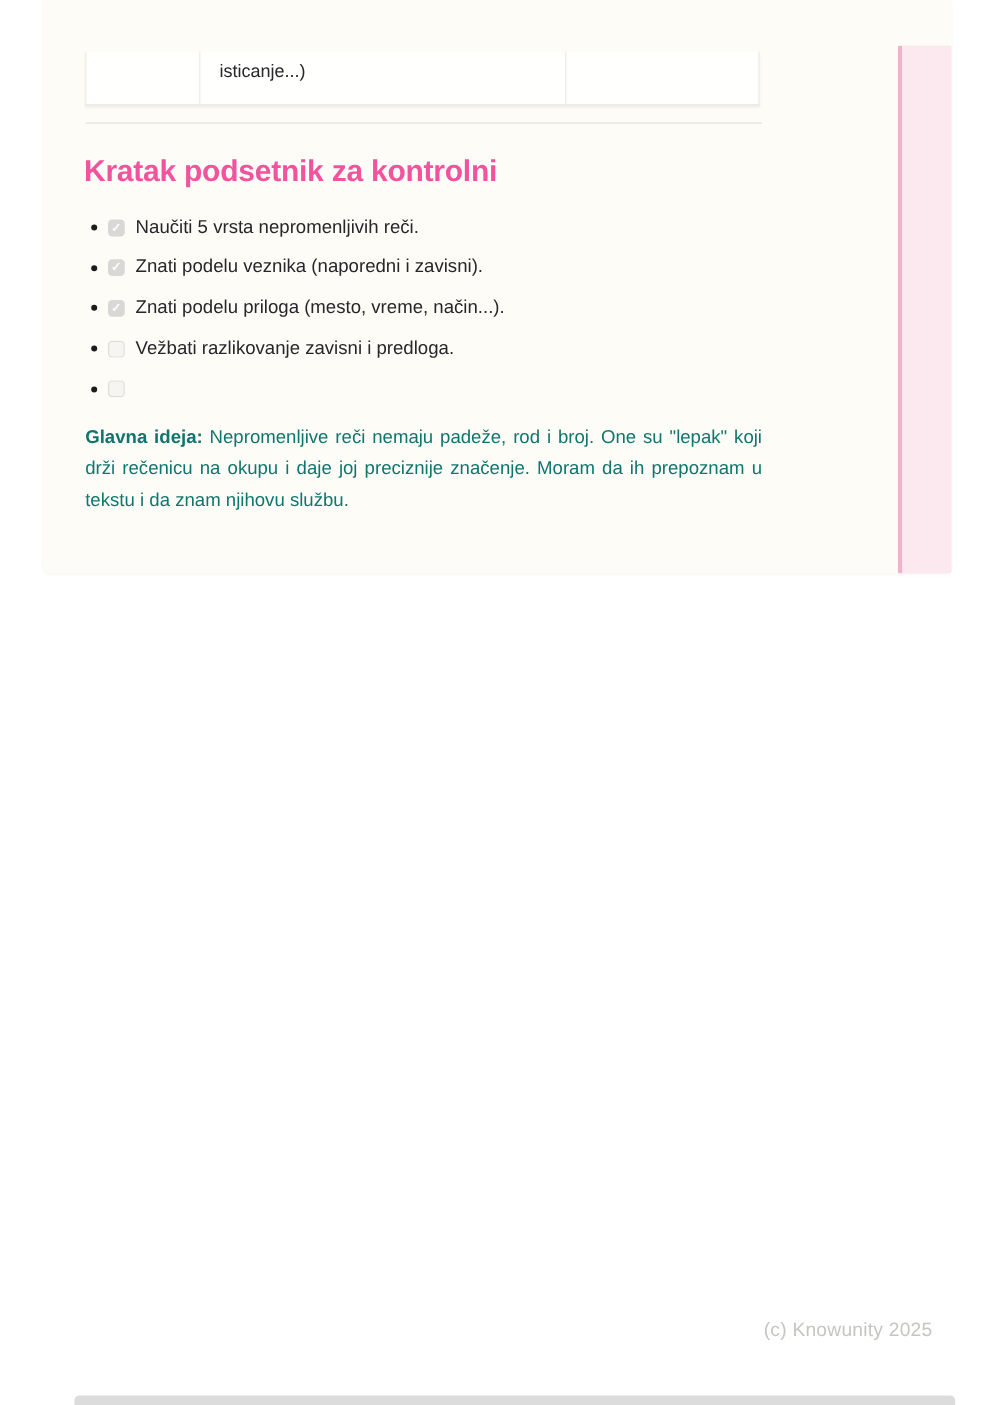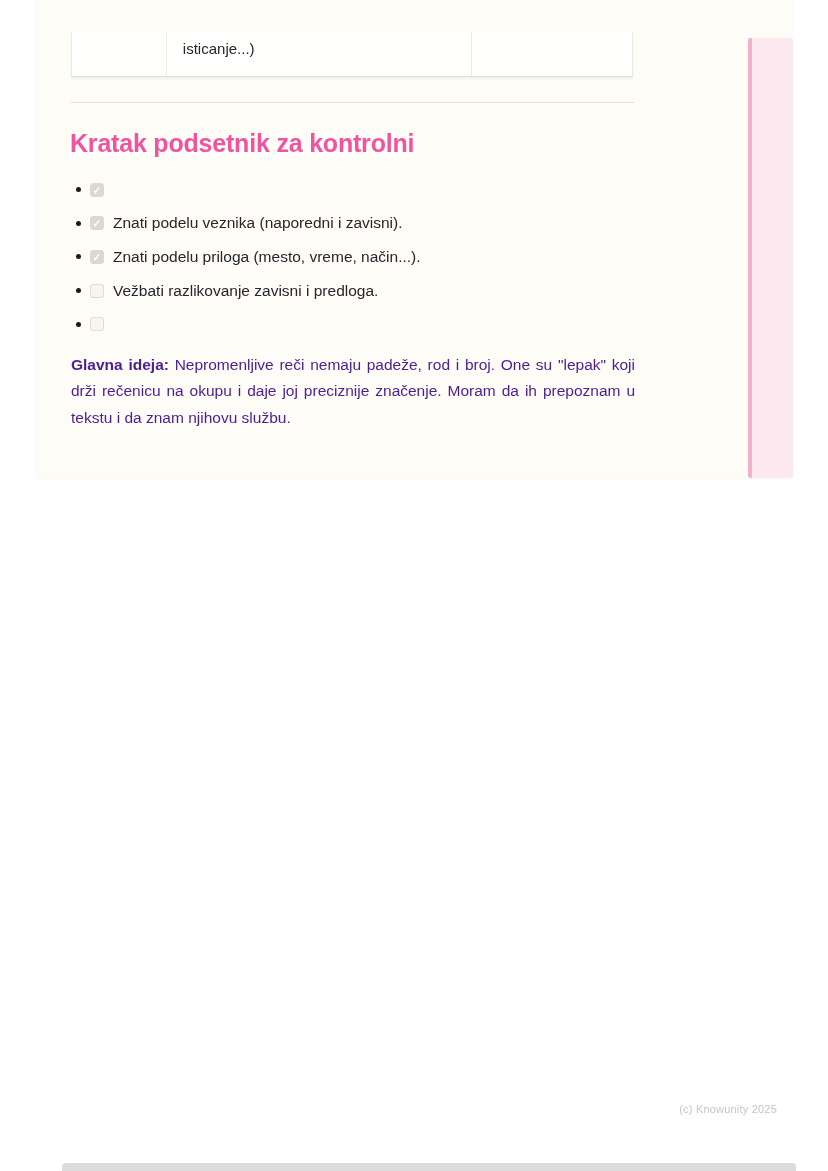--- a/index.html
+++ b/index.html
@@ -31,21 +31,21 @@
     border-radius: 2px;
   }
 
   
   .table-fragment {
     position: absolute;
     left: 71px; top: 0; width: 562px; height: 78px;
   }
   .table-row {
     position: absolute;
-    left: 0; top: 32px; width: 562px; height: 45px;
+    left: 0; top: 43px; width: 562px; height: 45px;
     display: flex;
     border-left: 1px solid #eceae5;
     border-right: 1px solid #eceae5;
     border-bottom: 1px solid #e3e1dc;
     background: #fffffe;
     box-shadow: 0 2px 2px rgba(0,0,0,0.05);
   }
   .table-cell { height: 100%; padding: 7px 16px 0 16px; font-size: 15px; line-height: 20px; color: #26262b; }
   .cell-1 { width: 95px;  border-right: 1px solid #eceae5; }
   .cell-2 { width: 306px; border-right: 1px solid #eceae5; }
@@ -90,28 +90,28 @@
   .checkbox.unchecked { background: #f6f5f2; box-shadow: inset 0 0 0 1px #dedcd7; }
   .check-label { margin-left: 9px; font-size: 15.5px; color: #26262b; white-space: nowrap; }
   .check-label em { font-style: italic; }
 
   
   .main-idea {
     position: absolute;
     left: 71px; top: 352px; width: 564px;
     font-size: 15.5px; line-height: 26.3px;
     text-align: justify;
-    color: #4c1d95;
+    color: #0f766e;
   }
   .main-idea .lead { font-weight: 700; }
 
   .page-footer {
     position: absolute;
     right: 51px; top: 1102px;
-    font-size: 11px; line-height: 14px;
+    font-size: 16px; line-height: 14px;
     color: #c5c5c1;
     letter-spacing: 0.2px;
   }
 
   
   .next-page-edge {
     position: absolute;
     left: 62px; top: 1163px; width: 734px; height: 9px;
     background: #dcdcdc;
     border-radius: 4px 4px 0 0;
@@ -133,20 +133,21 @@
 </div>
 
 <div class="divider"></div>
 
 <h2 class="section-heading">Kratak podsetnik za kontrolni</h2>
 
 <ul class="checklist">
     <li class="check-item">
     <span class="bullet-dot"></span>
     <span class="checkbox checked"></span>
+    <span class="check-label"><span>Naučiti 5 vrsta nepromenljivih reči.</span></span>
   </li>
     <li class="check-item">
     <span class="bullet-dot"></span>
     <span class="checkbox checked"></span>
     <span class="check-label"><span>Znati podelu veznika (naporedni i zavisni).</span></span>
   </li>
     <li class="check-item">
     <span class="bullet-dot"></span>
     <span class="checkbox checked"></span>
     <span class="check-label"><span>Znati podelu priloga (mesto, vreme, način...).</span></span>

